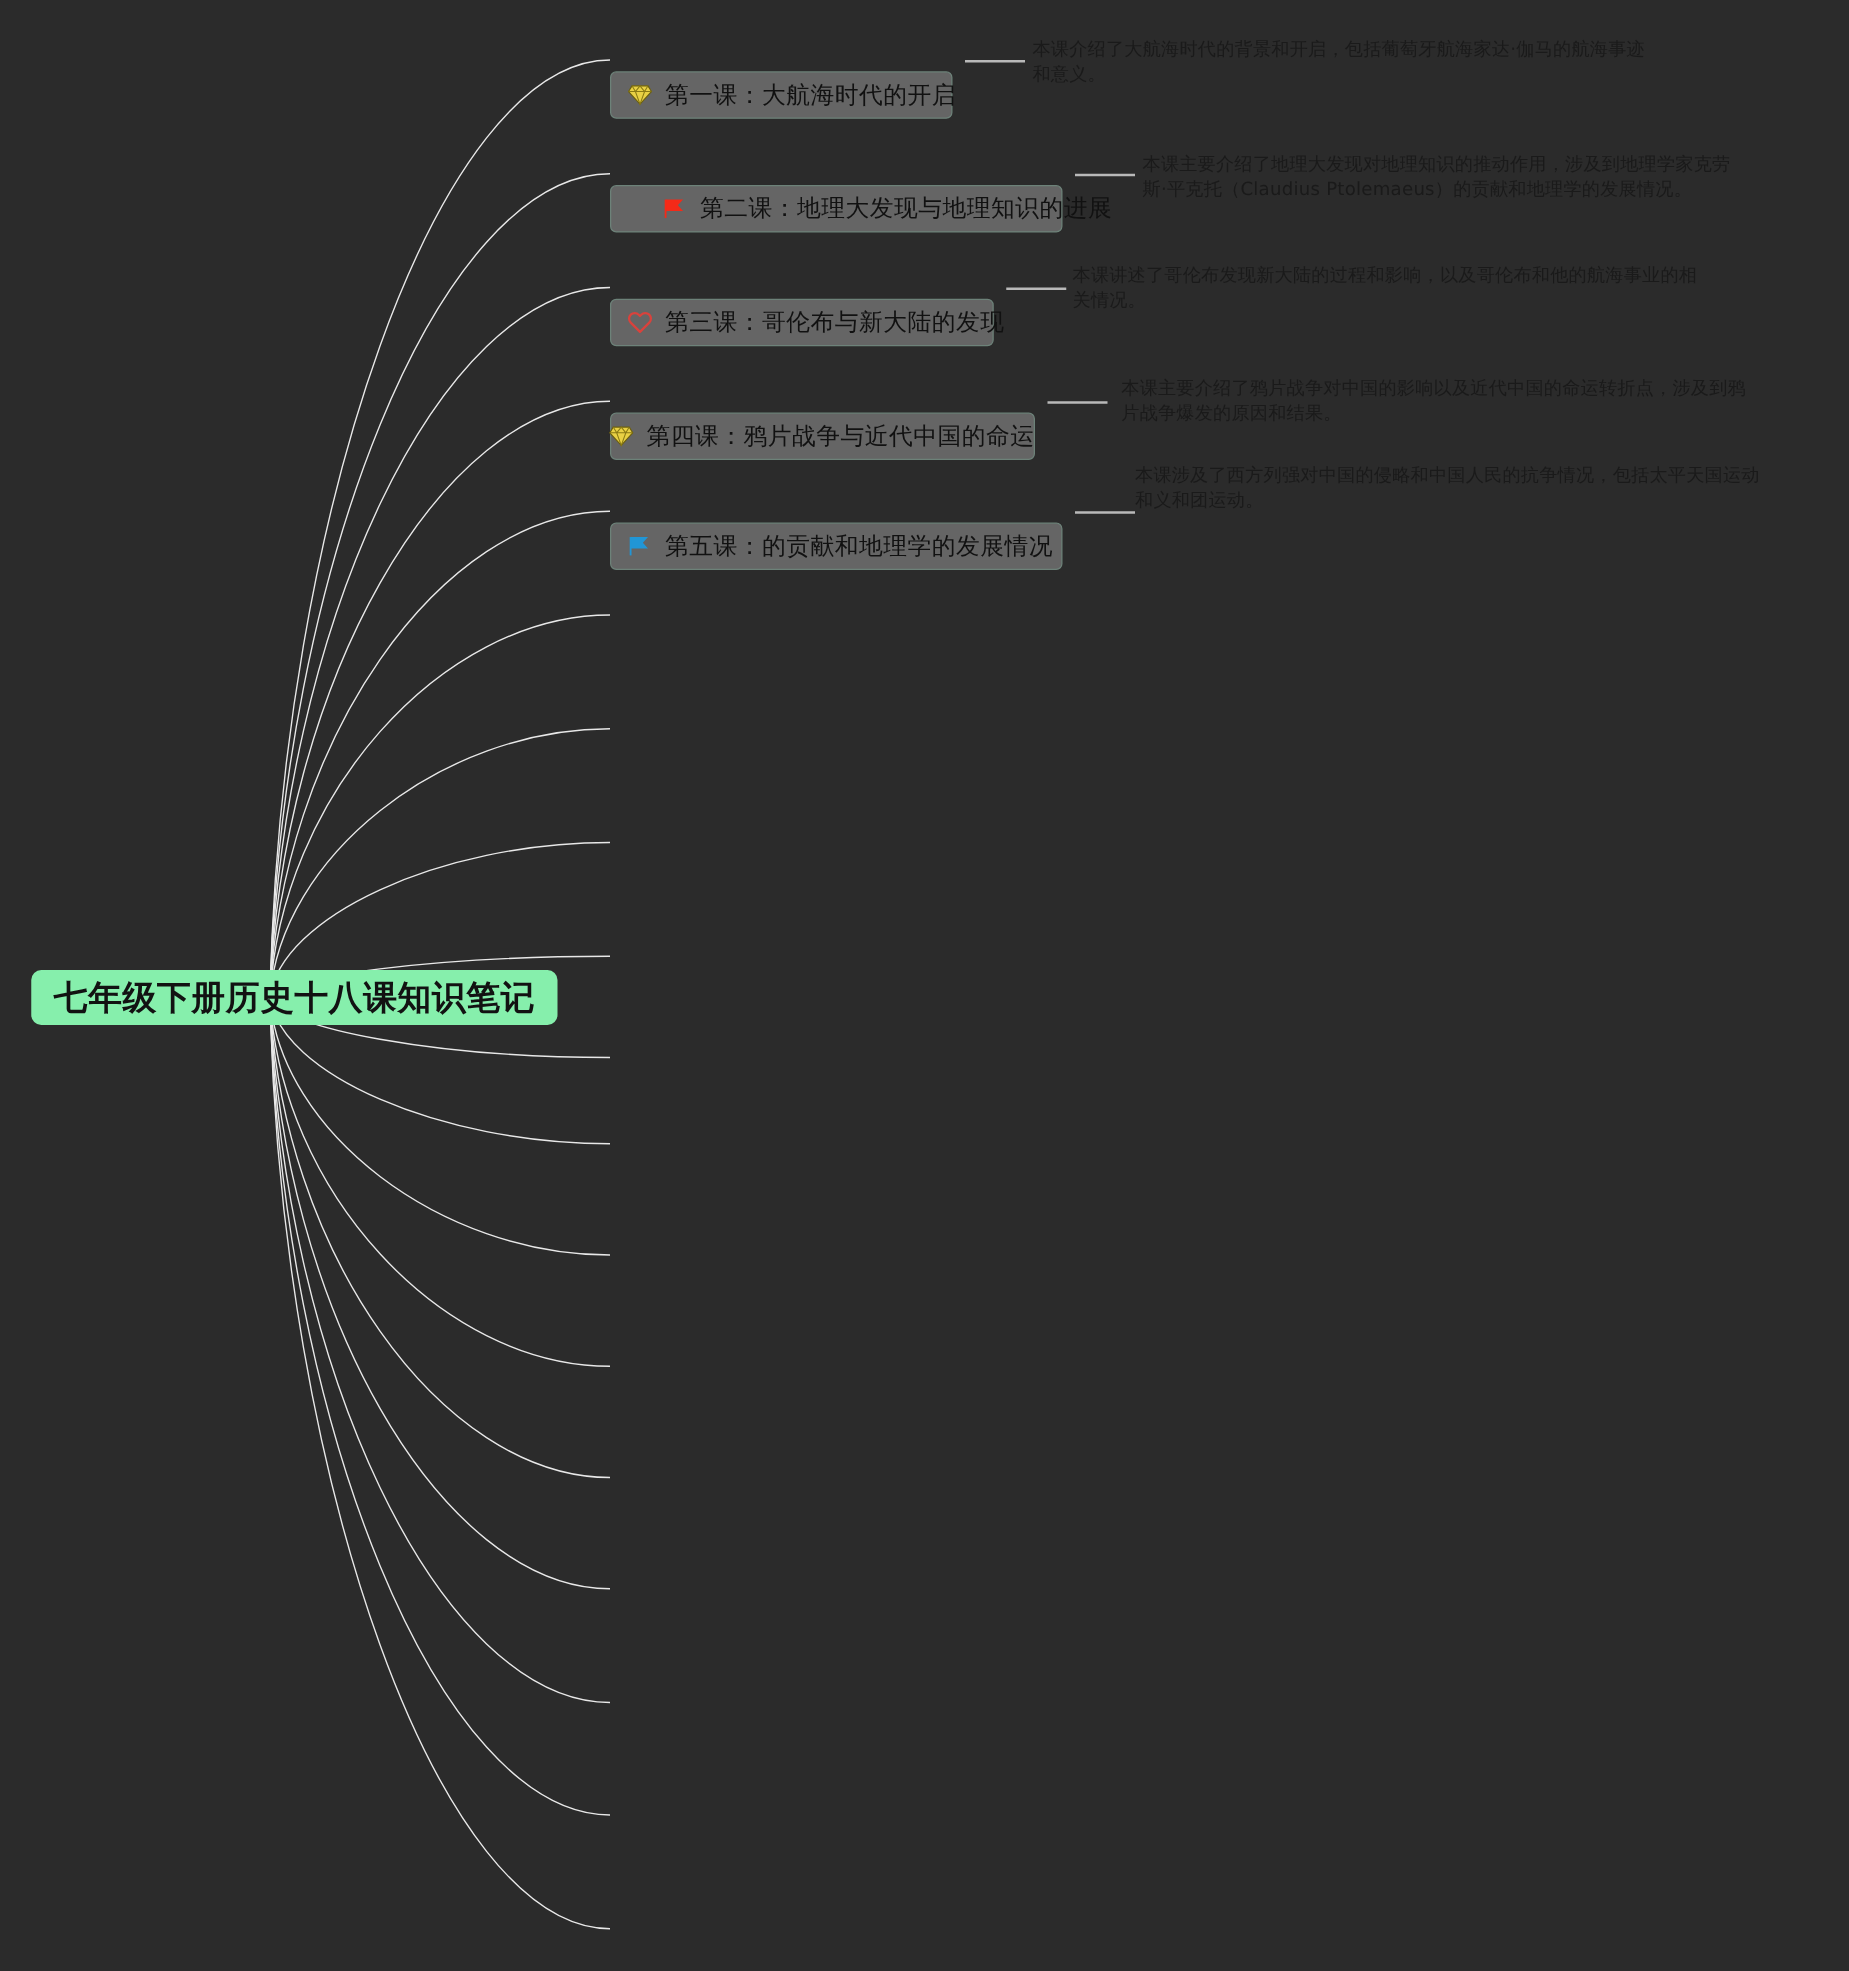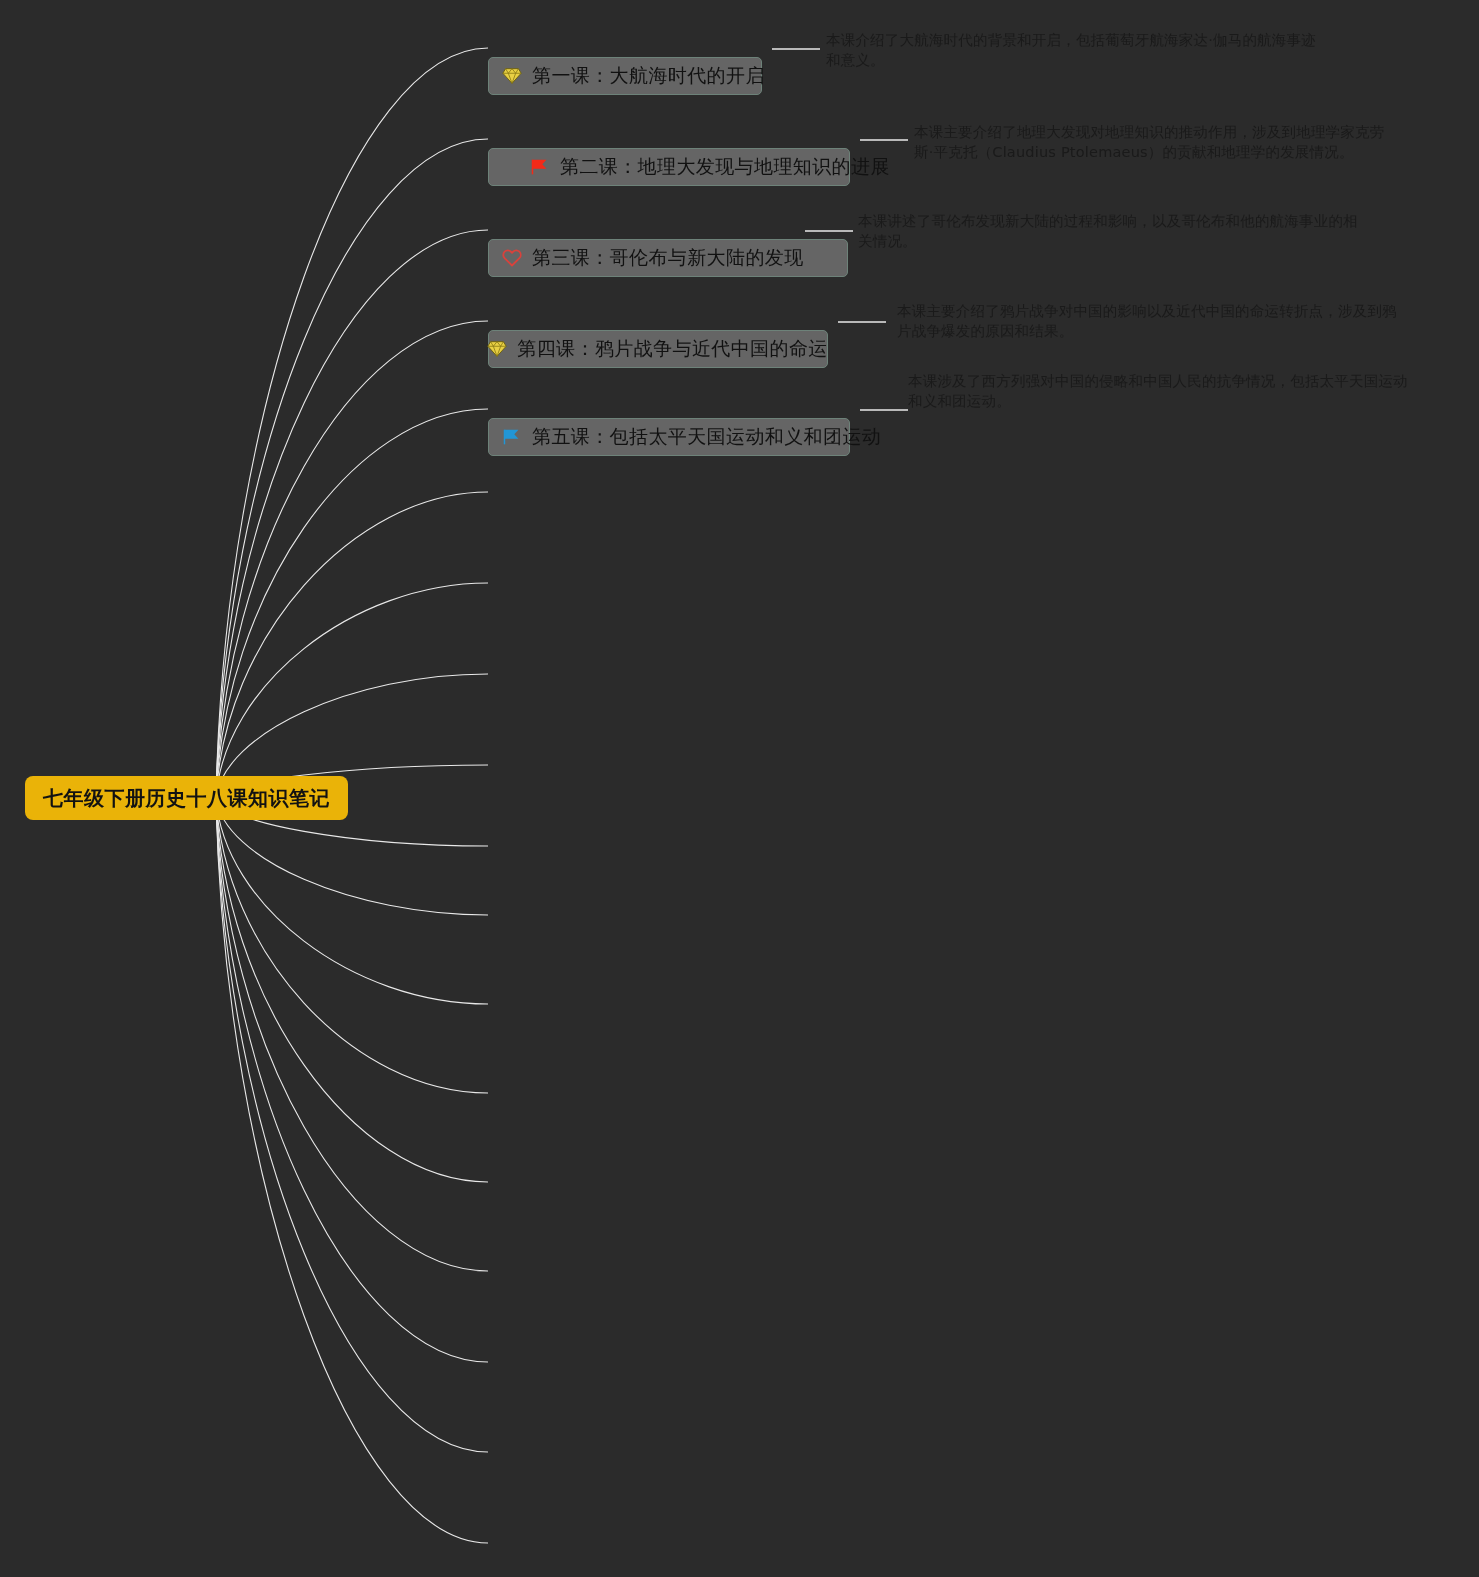--- a/index.html
+++ b/index.html
@@ -32,24 +32,24 @@
 
   
   .root-node {
     position: absolute;
     left: 25px;
     top: 776px;
     height: 44px;
     padding: 0 18px;
     display: flex;
     align-items: center;
-    background: #eab308;
+    background: #86efac;
     border-radius: 8px;
     color: #121212;
-    font-size: 20px;
+    font-size: 27px;
     font-weight: 700;
     letter-spacing: 0.5px;
     white-space: nowrap;
     z-index: 5;
   }
 
   
   .branch-node {
     position: absolute;
     height: 38px;
@@ -145,21 +145,21 @@
         <span class="node-icon">
           <svg viewBox="0 0 24 24">
             <path d="M4 4h15l-4.5 5L19 14H4z" fill="#f42a18" stroke-linejoin="round"></path>
             <rect x="3" y="4" width="1.6" height="16" fill="#f42a18"></rect>
           </svg>
         </span>
         <span class="branch-label">第二课：地理大发现与地理知识的进展</span>
       </div>
       <div class="connector" style="left: 860px; top: 139px; width: 48px; background: rgb(185, 185, 185);"></div>
       <div class="annotation" style="left: 914px; top: 122px; width: 480px;">本课主要介绍了地理大发现对地理知识的推动作用，涉及到地理学家克劳斯·平克托（Claudius Ptolemaeus）的贡献和地理学的发展情况。</div>
-      <div class="branch-node" style="left: 488px; top: 211px; width: 360px;">
+      <div class="branch-node" style="left: 488px; top: 211px; width: 307px;">
         <span class="node-icon">
           <svg viewBox="0 0 24 24">
             <path d="M12 20.2 3.9 12.1a4.9 4.9 0 1 1 7-6.9l1.1 1.1 1.1-1.1a4.9 4.9 0 1 1 7 6.9z" fill="none" stroke="#d9423c" stroke-width="2" stroke-linejoin="round"></path>
           </svg>
         </span>
         <span class="branch-label">第三课：哥伦布与新大陆的发现</span>
       </div>
       <div class="connector" style="left: 805px; top: 230px; width: 48px; background: rgb(185, 185, 185);"></div>
       <div class="annotation" style="left: 858px; top: 211px; width: 500px;">本课讲述了哥伦布发现新大陆的过程和影响，以及哥伦布和他的航海事业的相关情况。</div>
       <div class="branch-node" style="left: 488px; top: 302px; width: 340px; justify-content: center;">
@@ -173,19 +173,19 @@
       </div>
       <div class="connector" style="left: 838px; top: 321px; width: 48px; background: rgb(185, 185, 185);"></div>
       <div class="annotation" style="left: 897px; top: 301px; width: 500px;">本课主要介绍了鸦片战争对中国的影响以及近代中国的命运转折点，涉及到鸦片战争爆发的原因和结果。</div>
       <div class="branch-node" style="left: 488px; top: 390px; width: 362px;">
         <span class="node-icon">
           <svg viewBox="0 0 24 24">
             <path d="M4 4h15l-4.5 5L19 14H4z" fill="#2196d6" stroke-linejoin="round"></path>
             <rect x="3" y="4" width="1.6" height="16" fill="#2196d6"></rect>
           </svg>
         </span>
-        <span class="branch-label">第五课：包括太平天国运动和义和团运动</span>
+        <span class="branch-label">第五课：的贡献和地理学的发展情况</span>
       </div>
       <div class="connector" style="left: 860px; top: 409px; width: 48px; background: rgb(185, 185, 185);"></div>
       <div class="annotation" style="left: 908px; top: 371px; width: 500px;">本课涉及了西方列强对中国的侵略和中国人民的抗争情况，包括太平天国运动和义和团运动。</div>
     </div>
 
 </div>
 
 </body></html>

